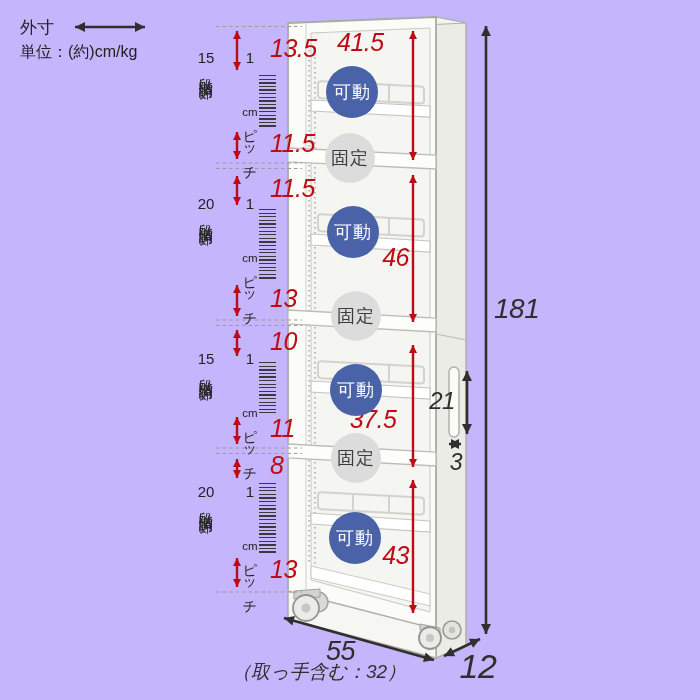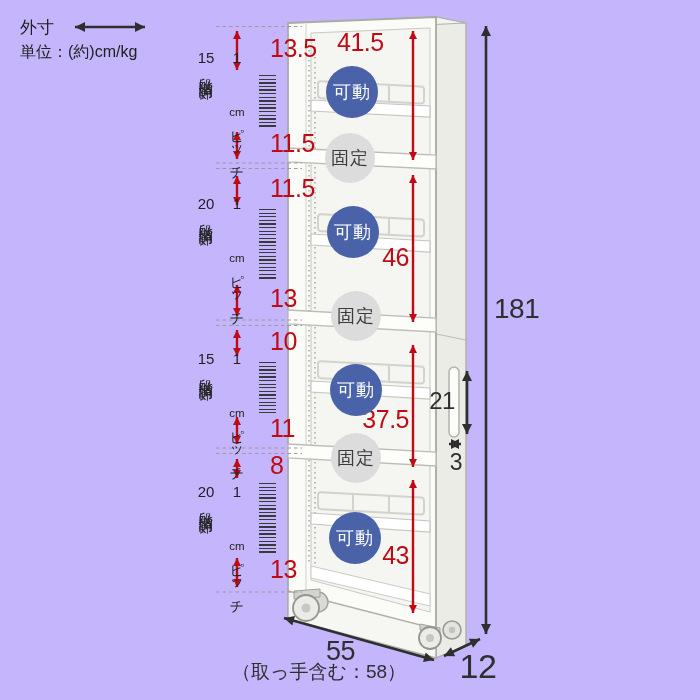--- a/index.html
+++ b/index.html
@@ -13,29 +13,29 @@
   .bl{stroke:var(--dim-black,#2f2f2f);stroke-width:2.6;}
   .dl{stroke:#9c9c9c;stroke-width:1.2;stroke-dasharray:3.5 3;fill:none;}
   .mrh{fill:var(--dim-red,#bf0b15);}
   .mbh{fill:var(--dim-black,#2f2f2f);}
   
   .legend{position:absolute;left:20px;top:12px;z-index:2;}
   .lrow{display:flex;align-items:center;gap:12px;height:30px;font-size:17px;color:#222;}
   .lrow.red{color:var(--dim-red,#bf0b15);}
   .lunit{font-size:16px;margin-top:0;color:#222;}
   
-  .dim{position:absolute;z-index:2;font-size:25px;line-height:1;color:var(--dim-red,#bf0b15);letter-spacing:-0.5px;}
+  .dim{position:absolute;z-index:2;font-size:25px;line-height:1;color:var(--dim-red,#bf0b15);letter-spacing:-0.5px;font-style:italic;}
   .dim.black{color:var(--dim-black,#2f2f2f);}
   
   .badge{position:absolute;z-index:3;border-radius:50%;display:flex;align-items:center;justify-content:center;
          font-size:18px;line-height:1;letter-spacing:1px;}
   .badge.movable{width:52px;height:52px;background:var(--movable-blue,#4a62a8);color:#fff;}
   .badge.fixed{width:50px;height:50px;background:var(--fixed-gray,#dcdcdc);color:#3b3b3b;}
   
-  .adjust{position:absolute;left:194px;display:flex;gap:7px;z-index:2;color:#222;}
+  .adjust{position:absolute;left:194px;display:flex;gap:20px;z-index:2;color:#222;}
   .acol{display:flex;flex-direction:column;align-items:center;width:24px;line-height:1.05;}
   .acol .num{font-size:15px;}
   .acol .unit{font-size:11.5px;margin-top:40px;}
   .vtext{writing-mode:vertical-rl;text-orientation:upright;font-size:14px;letter-spacing:2.5px;margin-top:1px;}
   
   .ruler{position:absolute;left:259px;width:17px;z-index:2;
     background:repeating-linear-gradient(to bottom,#3a3a3a 0 1.3px,transparent 1.3px 3.6px);}
 </style>
 </head>
 <body>
@@ -221,28 +221,28 @@
   <div class="dim" style="left:270px;top:131px">11.5</div>
   <div class="dim" style="left:270px;top:176px">11.5</div>
   <div class="dim" style="left:270px;top:286px">13</div>
   <div class="dim" style="left:270px;top:329px">10</div>
   <div class="dim" style="left:270px;top:416px">11</div>
   <div class="dim" style="left:270px;top:453px">8</div>
   <div class="dim" style="left:270px;top:557px">13</div>
 
   <div class="dim" style="left:337px;top:30px;width:72px;text-align:left">41.5</div>
   <div class="dim" style="left:337px;top:245px;width:72px;text-align:right">46</div>
-  <div class="dim" style="left:337px;top:407px;width:72px;text-align:right">37.5</div>
+  <div class="dim" style="left:337px;top:407px;width:72px;text-align:center">37.5</div>
   <div class="dim" style="left:337px;top:543px;width:72px;text-align:right">43</div>
 
   <div class="dim black" style="left:494px;top:295px;font-size:28px">181</div>
   <div class="dim black" style="left:422px;top:389px;width:40px;text-align:center;font-size:24px">21</div>
   <div class="dim black" style="left:447px;top:451px;width:18px;text-align:center;font-size:23px">3</div>
   <div class="dim black" style="left:309px;top:638px;width:46px;text-align:right;font-size:27px">55</div>
-  <div class="dim black" style="left:224px;top:662px;width:190px;text-align:center;font-size:19px;letter-spacing:0">（取っ手含む：58）</div>
+  <div class="dim black" style="left:224px;top:662px;width:190px;text-align:center;font-size:19px;letter-spacing:0">（取っ手含む：32）</div>
   <div class="dim black" style="left:456px;top:649px;width:44px;text-align:center;font-size:34px">12</div>
 
   <div class="badge movable" style="left:326px;top:66px">可動</div>
   <div class="badge fixed" style="left:325px;top:133px">固定</div>
   <div class="badge movable" style="left:327px;top:206px">可動</div>
   <div class="badge fixed" style="left:331px;top:291px">固定</div>
   <div class="badge movable" style="left:330px;top:364px">可動</div>
   <div class="badge fixed" style="left:331px;top:433px">固定</div>
   <div class="badge movable" style="left:329px;top:512px">可動</div>
 

